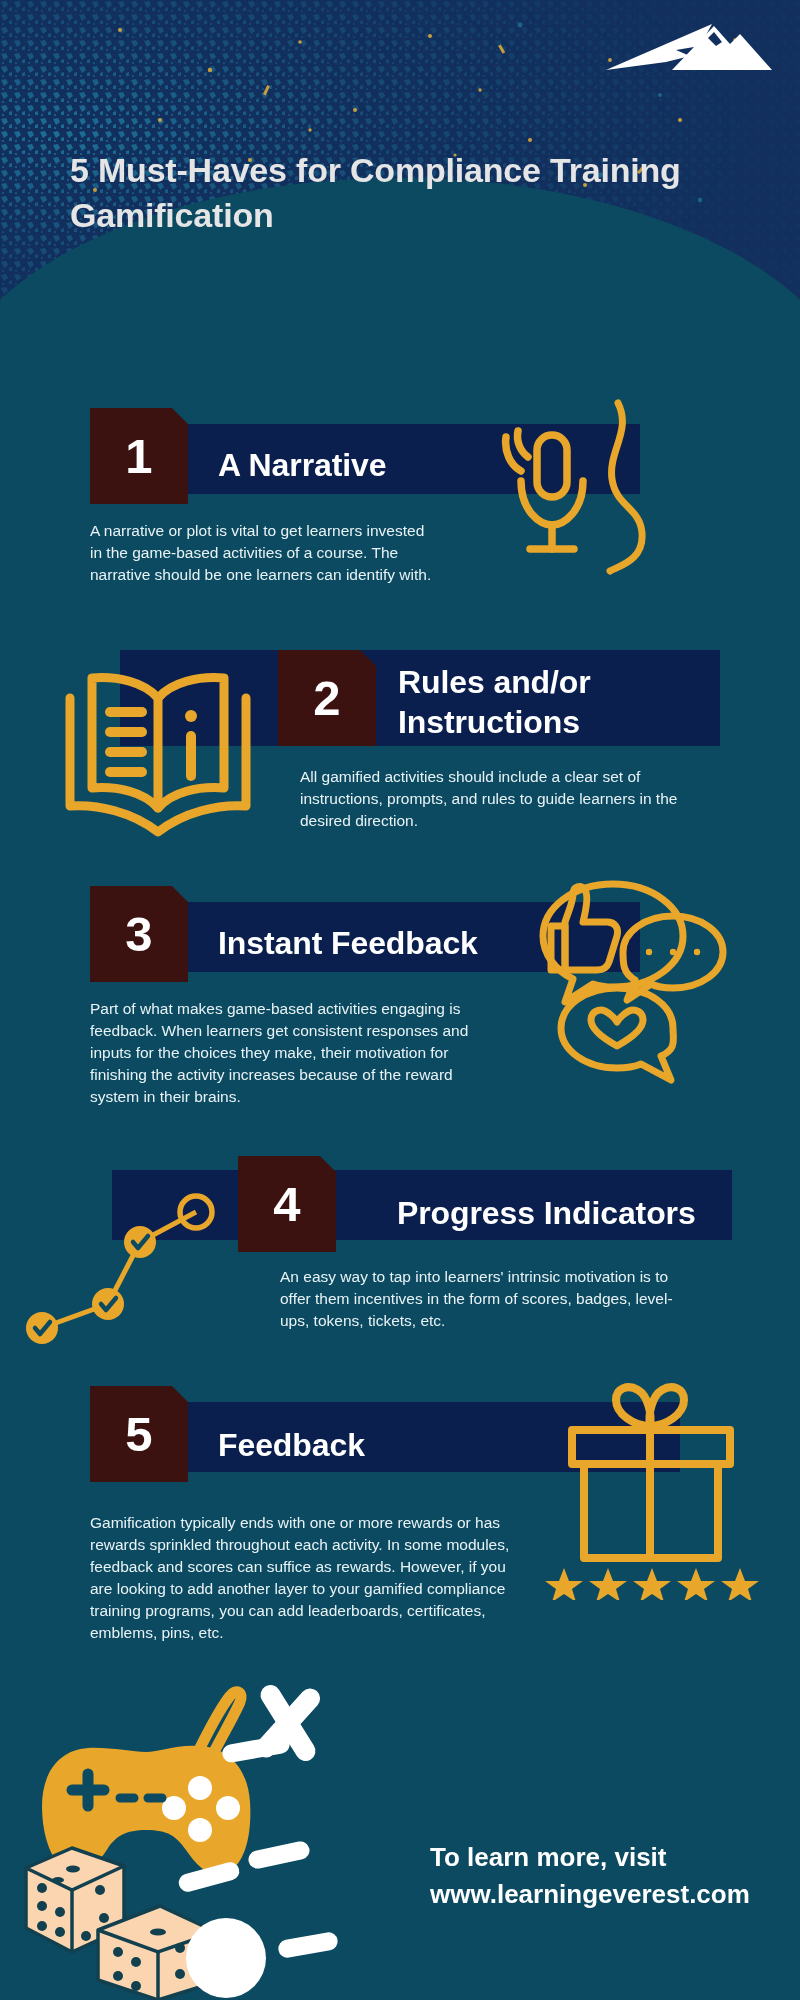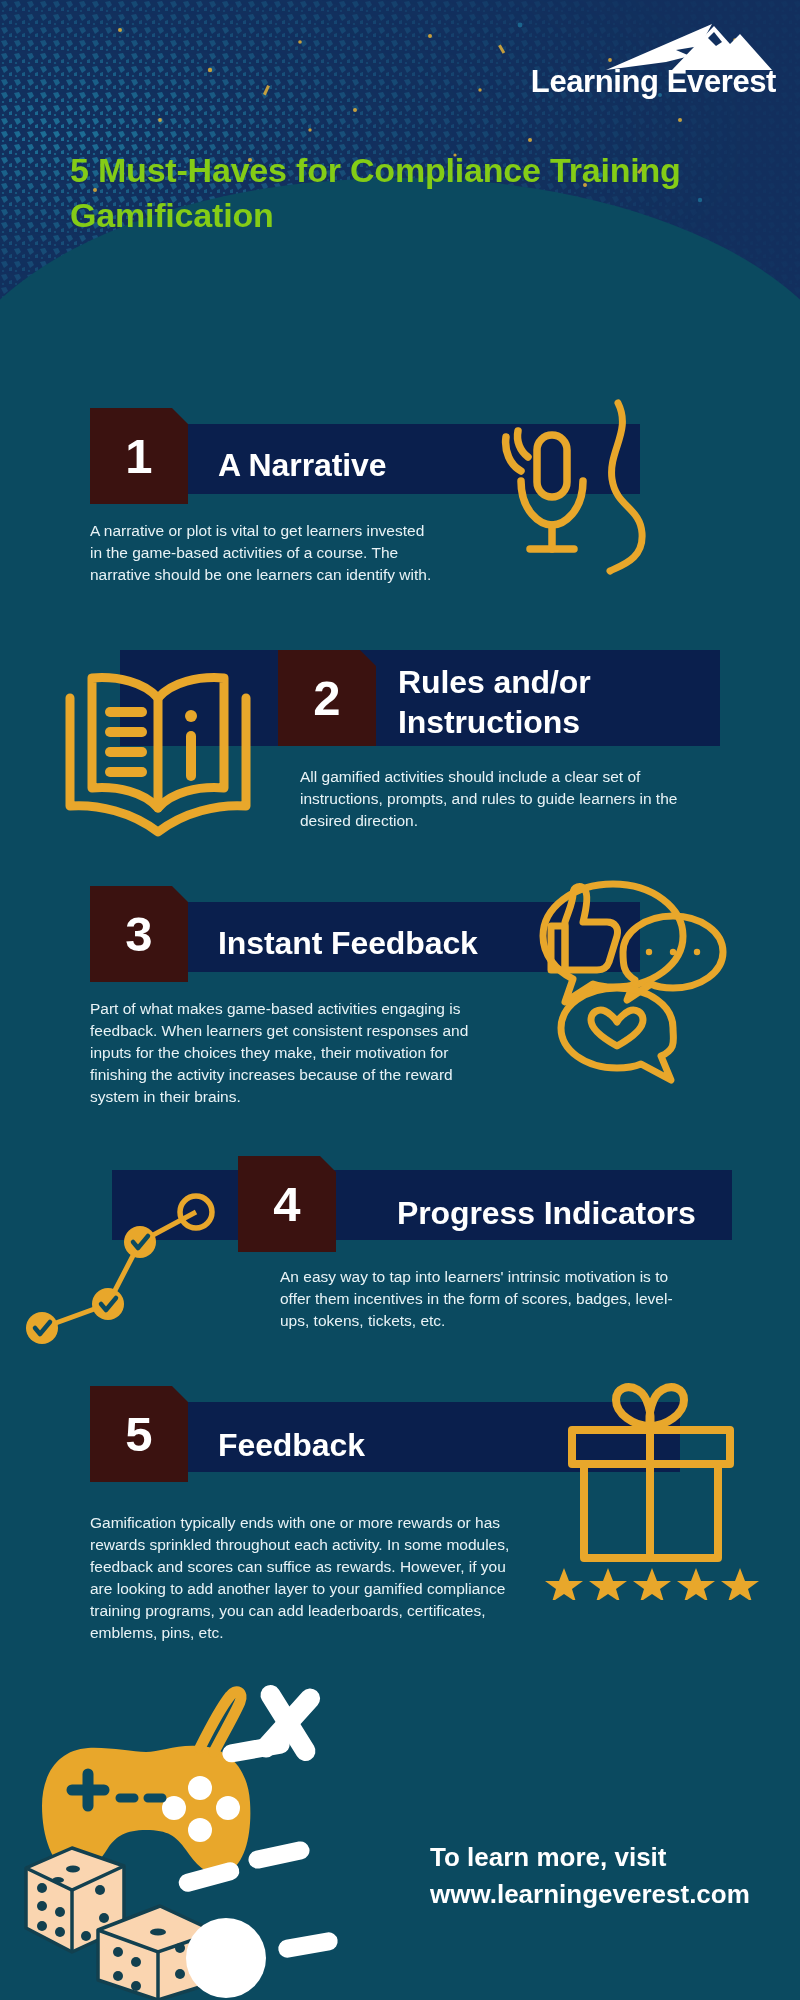--- a/index.html
+++ b/index.html
@@ -26,21 +26,21 @@
     position:absolute; right:22px; top:20px; width:300px; height:92px;
   }
   .logo-mark { position:absolute; right:4px; top:0px; width:170px; height:52px; }
   .logo-text {
     position:absolute; right:2px; top:46px;
     color:#ffffff; font-size:31px; font-weight:bold; letter-spacing:-0.4px;
     white-space:nowrap; line-height:1;
   }
   .headline {
     position:absolute; left:70px; top:148px; width:660px;
-    color:#84cc16; font-size:34px; font-weight:bold; line-height:1.32;
+    color:#e5e5e5; font-size:34px; font-weight:bold; line-height:1.32;
     letter-spacing:-0.2px;
   }
 
   
   .section { position:absolute; left:0; width:800px; }
 
   .bar {
     position:absolute; height:70px; background:#0a1f4d;
   }
   .numtag {
@@ -123,21 +123,20 @@
       </g>
     </svg>
     <div class="header-curve"></div>
 
     <div class="logo-wrap">
       <svg class="logo-mark" viewBox="0 0 170 52">
         <path d="M68 50 L110 6 L126 24 L136 14 L168 50 Z" fill="#ffffff"></path>
         <path d="M2 50 L108 4 L96 26 L72 30 L86 36 L62 42 Z" fill="#ffffff"></path>
         <path d="M110 12 L118 22 L112 26 L104 18 Z" fill="#12305e"></path>
       </svg>
-      <div class="logo-text">Learning Everest</div>
     </div>
 
     <div class="headline">5 Must-Haves for Compliance Training Gamification</div>
   </div>
 
   <div class="section" style="top:400px;height:230px;">
     <div class="bar" style="left:120px;top:24px;width:520px;"></div>
     <div class="numtag" style="left:90px;top:8px;">1</div>
     <div class="sec-title" style="left:218px;top:45px;width:280px;">A Narrative</div>
     <div class="body-text" style="left:90px;top:120px;width:345px;">A narrative or plot is vital to get learners invested in the game-based activities of a course.  The narrative should be one learners can identify with.</div>

